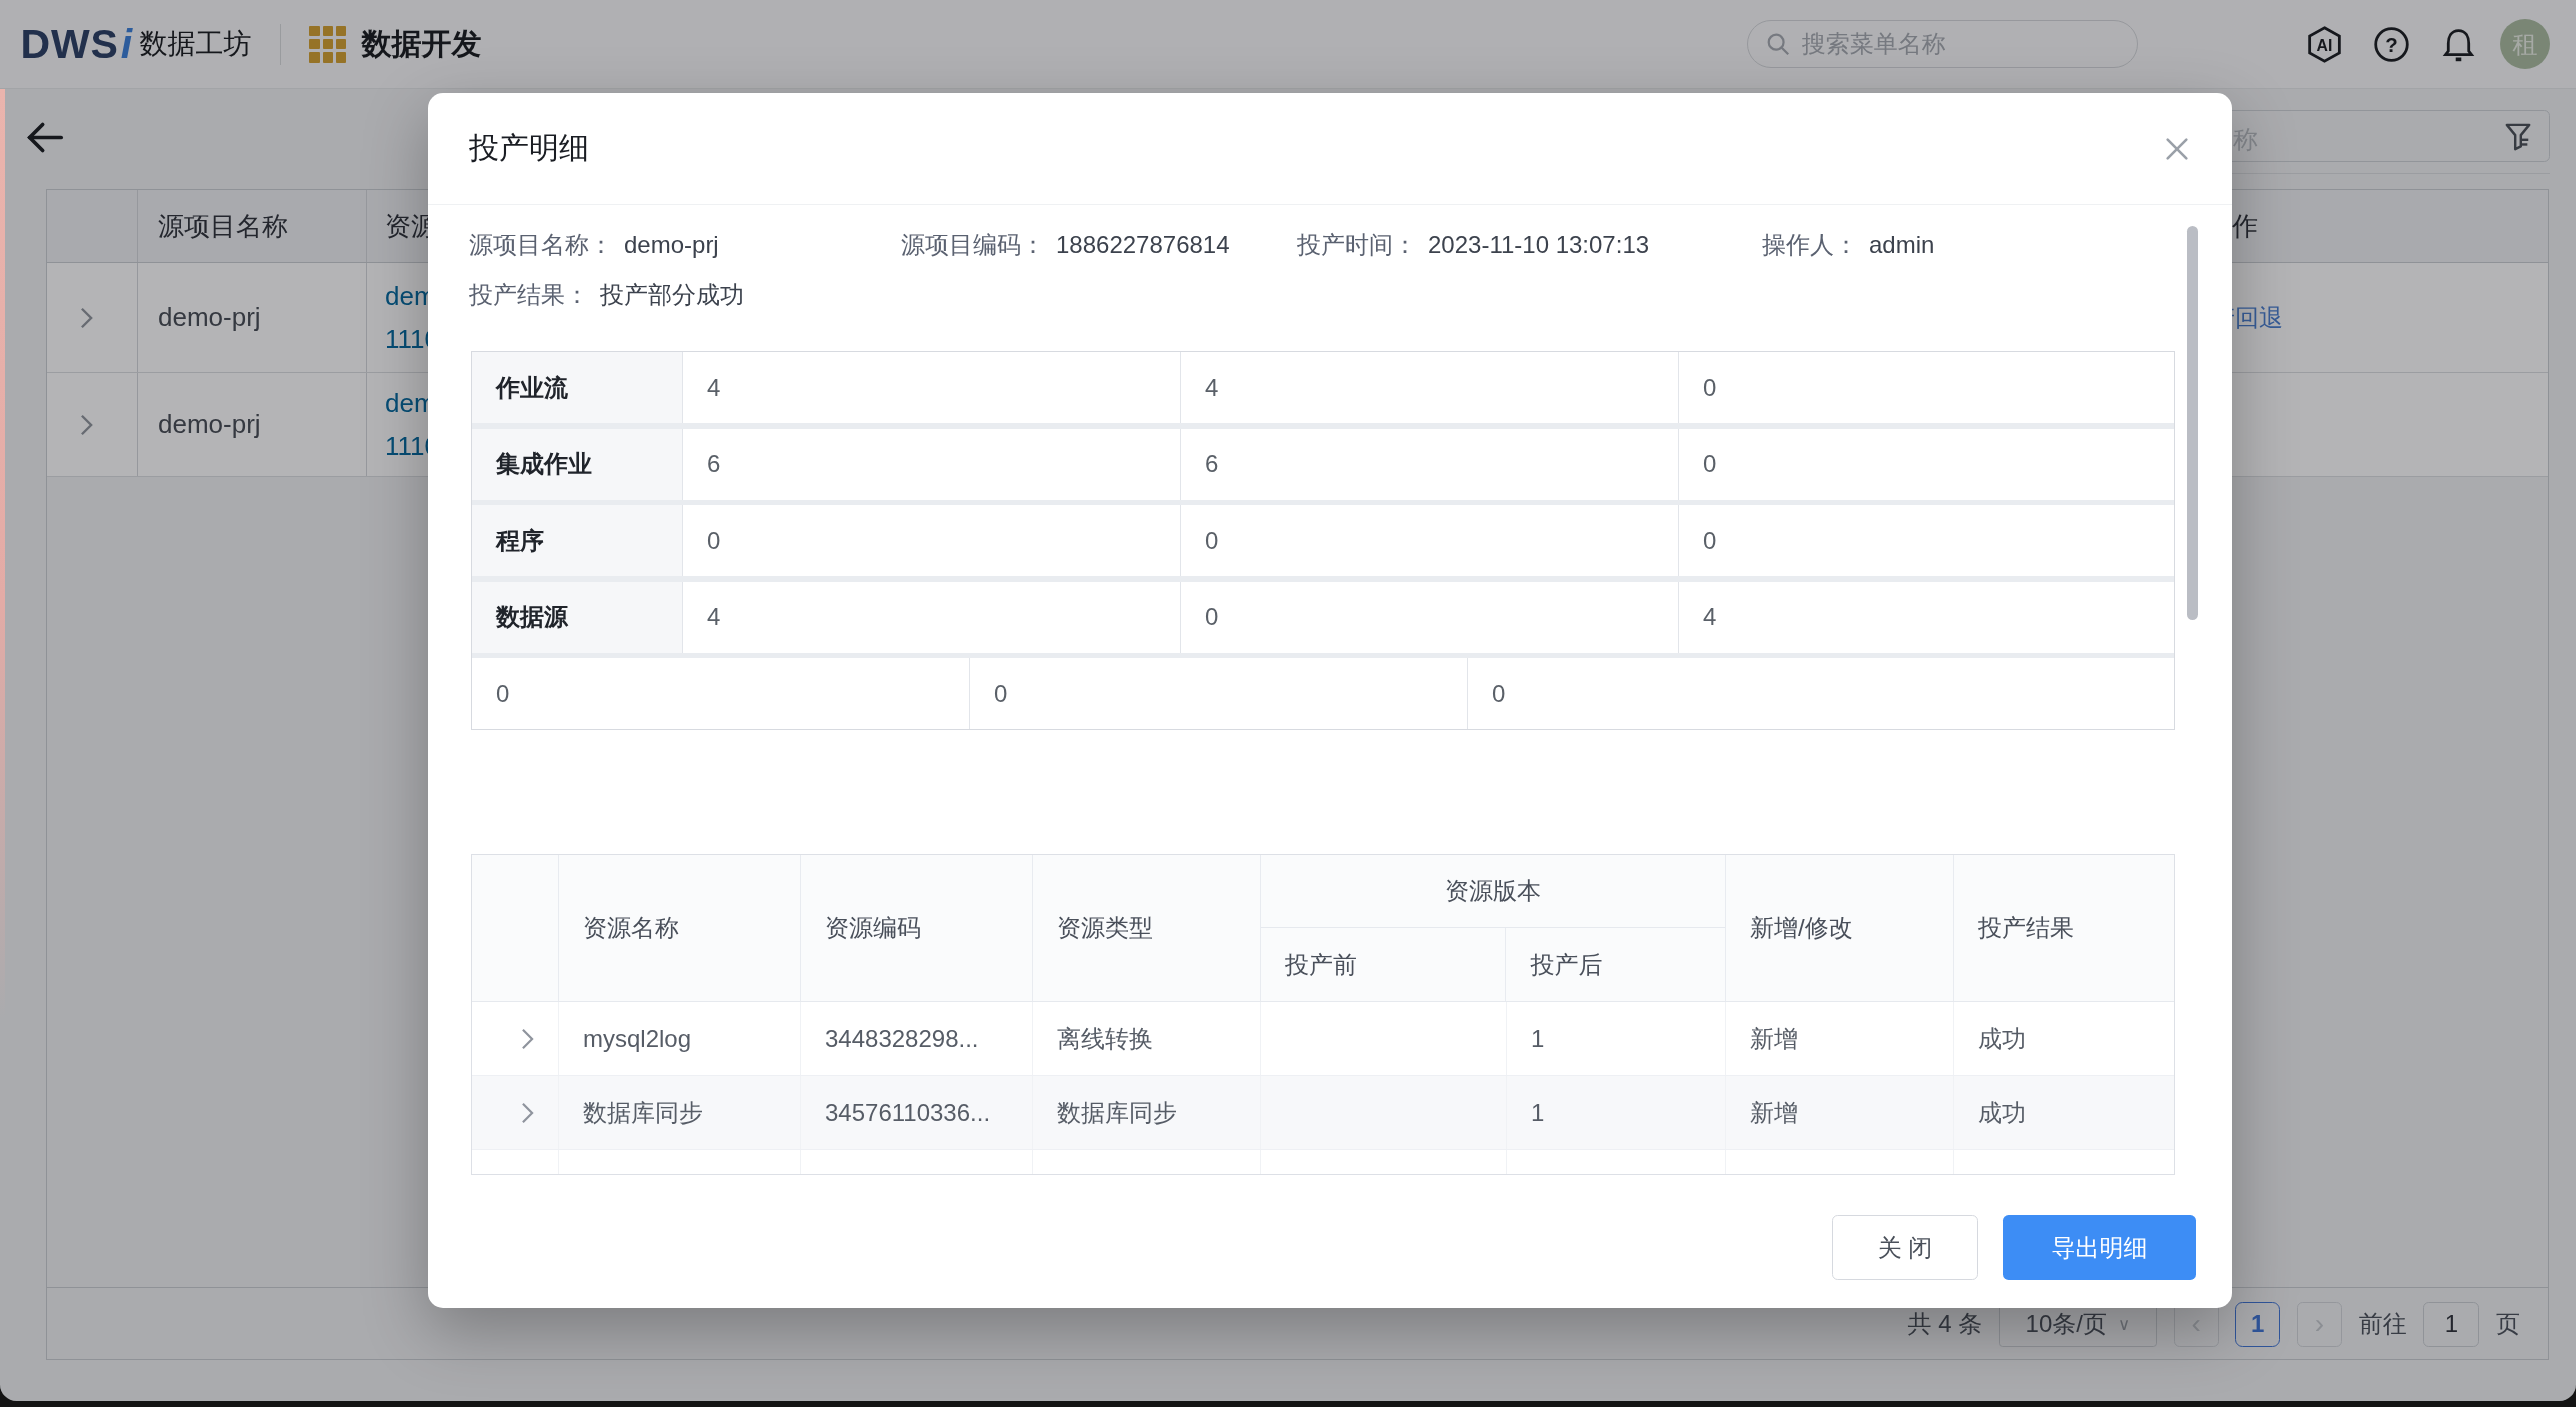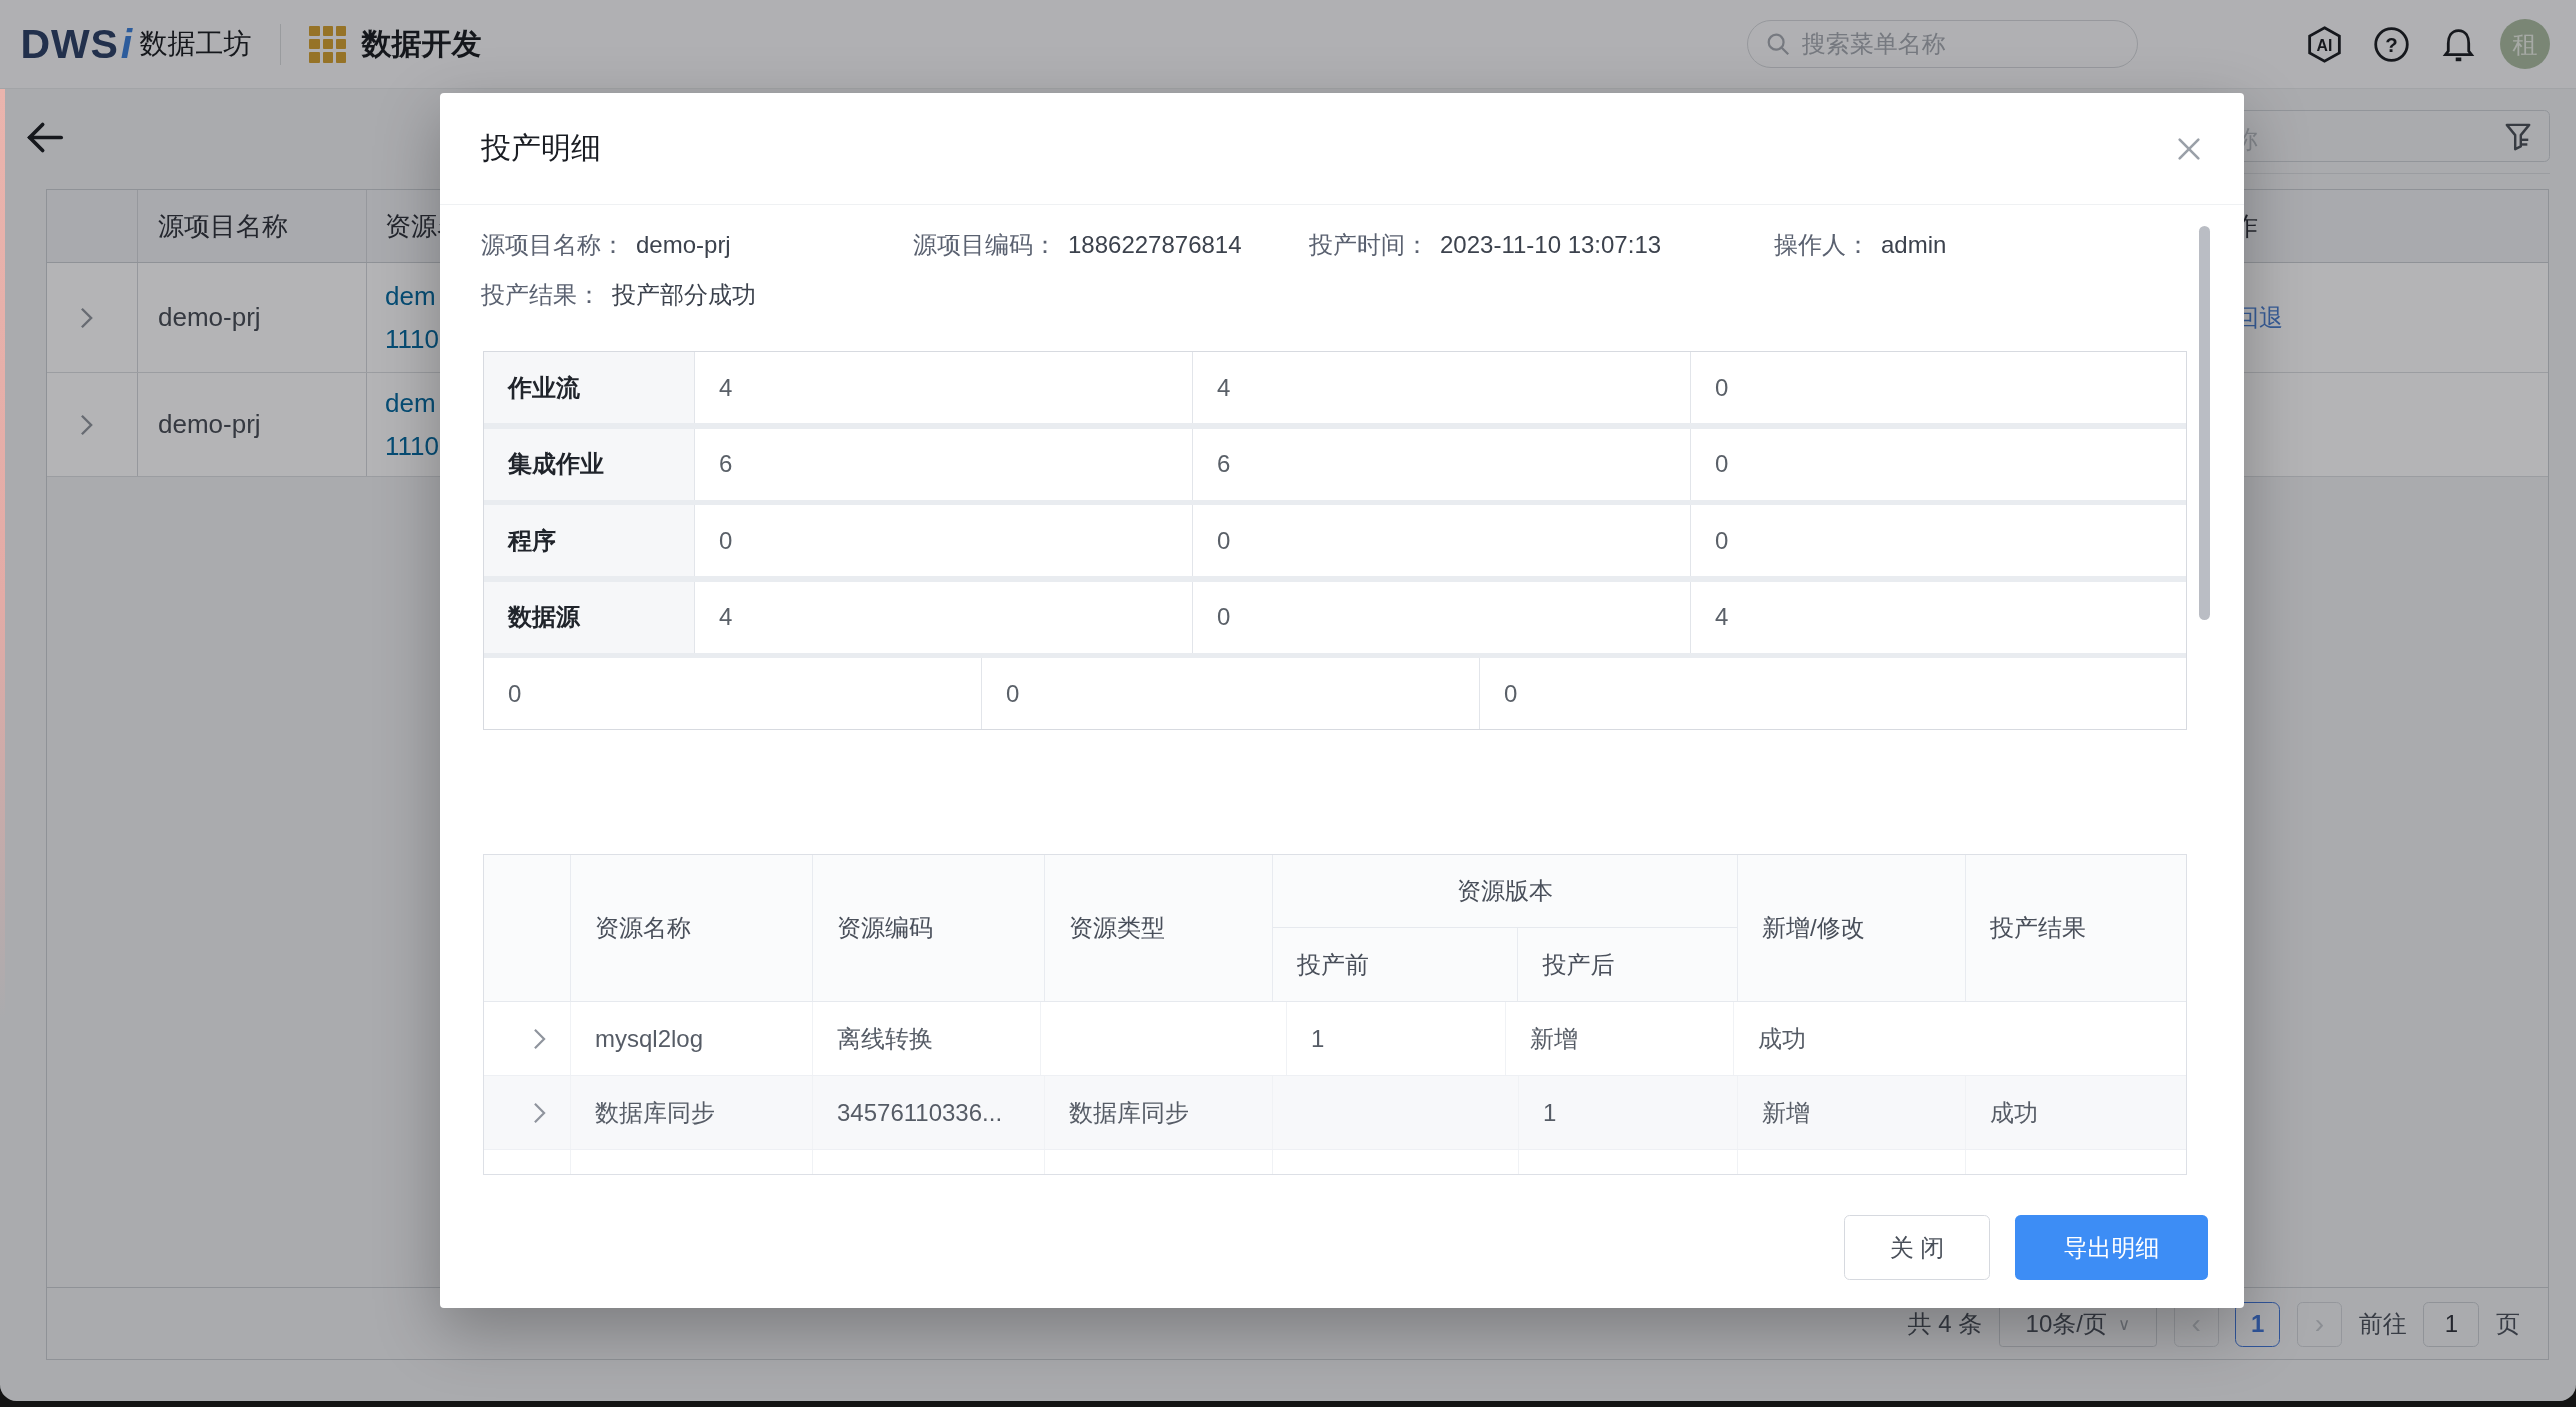--- a/index.html
+++ b/index.html
@@ -72,22 +72,22 @@
   .pg-cur { width:45px; height:45px; border:1.9px solid #3f74d6; border-radius:7.4px; color:#3f74d6;
             font-weight:700; display:flex; align-items:center; justify-content:center; cursor:pointer; }
   .pg-goto { width:56px; height:45px; border:0.9px solid #c9cdd3; border-radius:5.6px; color:#2e323b;
              display:flex; align-items:center; justify-content:center; }
 
   .sliver { position:absolute; left:0; top:89px; width:4.6px; height:930px; z-index:6;
             background:linear-gradient(#eab4ad 0%, #e3aba6 55%, rgba(227,171,166,0) 100%); }
 
   
   .overlay { position:absolute; inset:0; background:rgba(12,14,18,0.30); z-index:5; }
-  .modal { position:absolute; left:440px; top:93px; width:1804px; height:1215px; background:#fff;
-           border-radius:4px; z-index:10; box-shadow:0 22px 65px rgba(0,0,0,0.28); }
+  .modal { position:absolute; left:428px; top:93px; width:1804px; height:1215px; background:#fff;
+           border-radius:15px; z-index:10; box-shadow:0 22px 65px rgba(0,0,0,0.28); }
   .m-header { height:112px; border-bottom:1.9px solid #eff1f3; display:flex; align-items:center; padding:0 41px; }
   .m-title { font-size:30px; color:#1a1d23; }
   .m-close { margin-left:auto; cursor:pointer; display:flex; }
 
   .m-info { position:absolute; left:41px; top:136px; right:41px; font-size:24px; line-height:32px; }
   .inf-item { position:absolute; top:0; white-space:nowrap; }
   .i0{left:0;} .i1{left:432px;} .i2{left:828px;} .i3{left:1293px;}
   .inf-row2 { position:absolute; left:0; top:50px; white-space:nowrap; }
   .inf-label { color:#5a6170; margin-right:11px; }
   .inf-value { color:#3c424d; }
@@ -357,20 +357,21 @@
         <span class="rh rc7">投产结果</span>
       </div>
 
       <div class="res-row">
         <span class="rd rc0">
           <svg width="13" height="22" viewBox="0 0 14 24" fill="none" stroke="#8f949d" stroke-width="2.4">
               <polyline points="2,2 12,12 2,22"></polyline>
             </svg>
         </span>
         <span class="rd rc1">mysql2log</span>
+        <span class="rd rc2">3448328298...</span>
         <span class="rd rc3">离线转换</span>
         <span class="rd" style="width:246px;"></span>
         <span class="rd" style="width:219px;">1</span>
         <span class="rd rc6">新增</span>
         <span class="rd rc7">成功</span>
       </div>
 
       <div class="res-row alt">
         <span class="rd rc0">
           <svg width="13" height="22" viewBox="0 0 14 24" fill="none" stroke="#8f949d" stroke-width="2.4">

